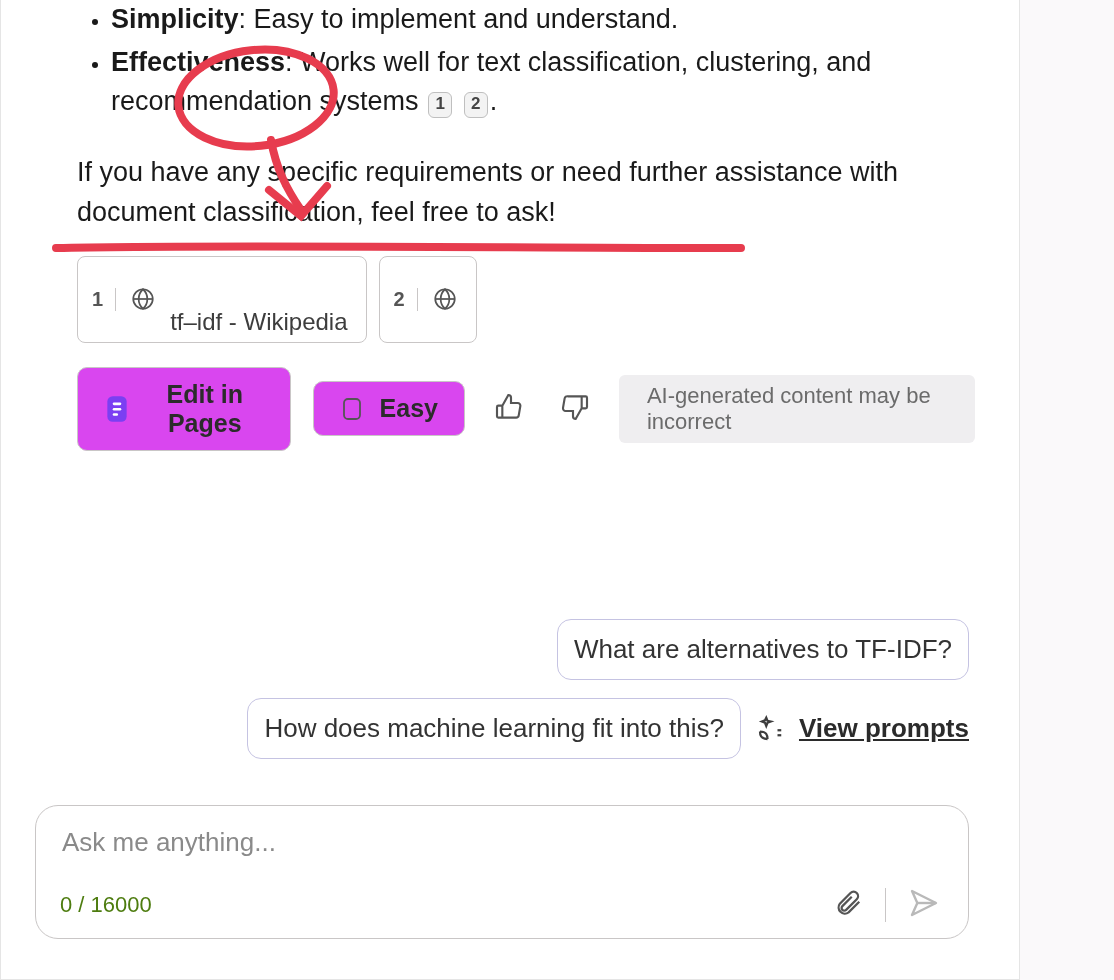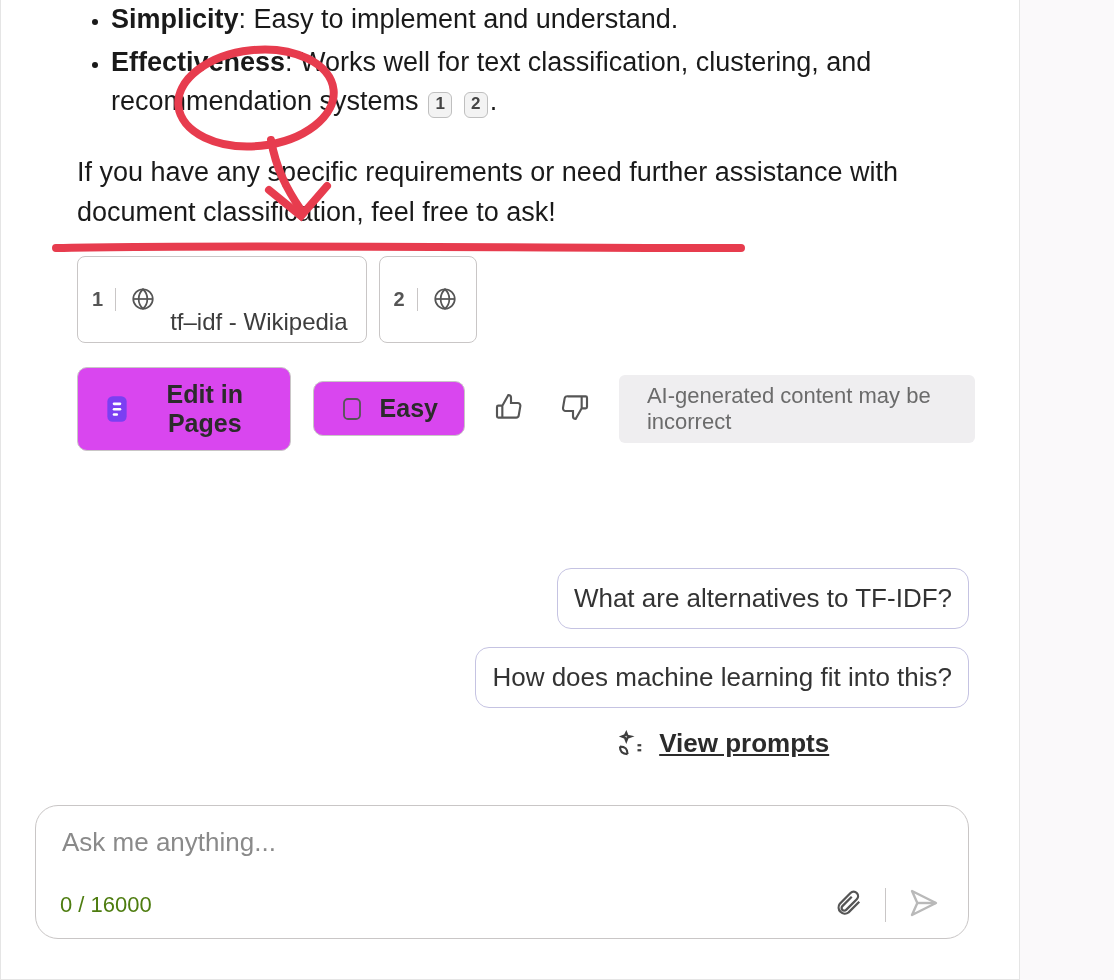--- a/index.html
+++ b/index.html
@@ -171,22 +171,21 @@
     border-radius: 14px;
     padding: 14px 16px;
     font-size: 26px;
     color: #333;
     cursor: pointer;
     white-space: nowrap;
   }
   .sugg-row {
     display: flex;
     align-items: center;
-    gap: 20px;
-    flex-direction: column;
+    gap: 14px;
   }
   .view-prompts {
     display: inline-flex;
     align-items: center;
     gap: 14px;
     font-size: 26px;
     font-weight: 700;
     color: #2b2b2b;
     cursor: pointer;
     text-decoration: underline;

